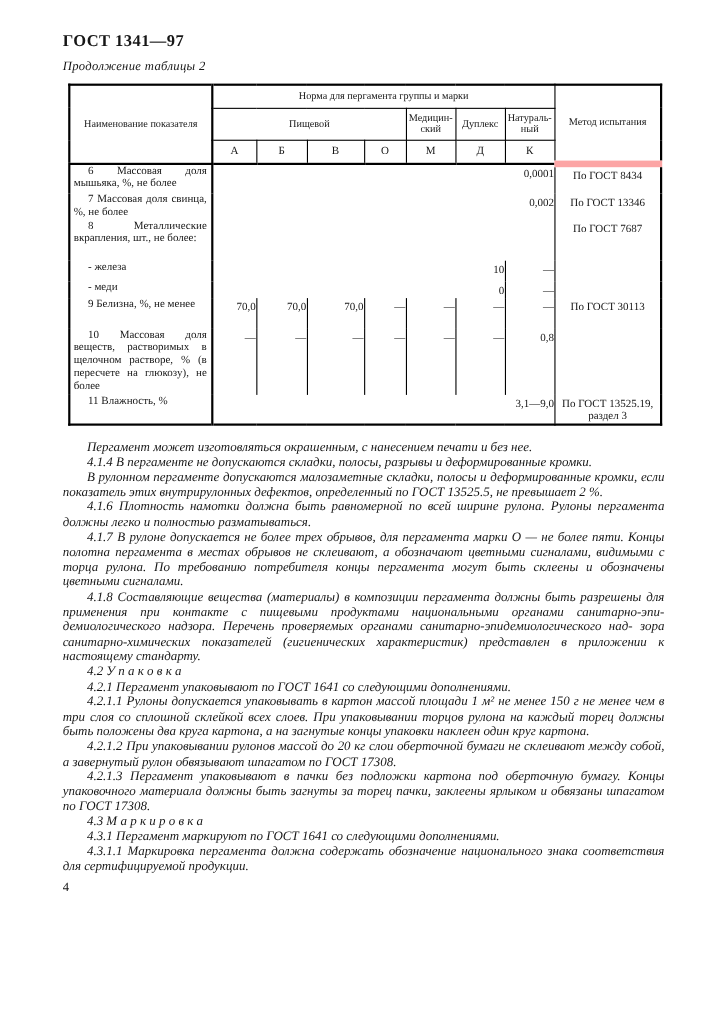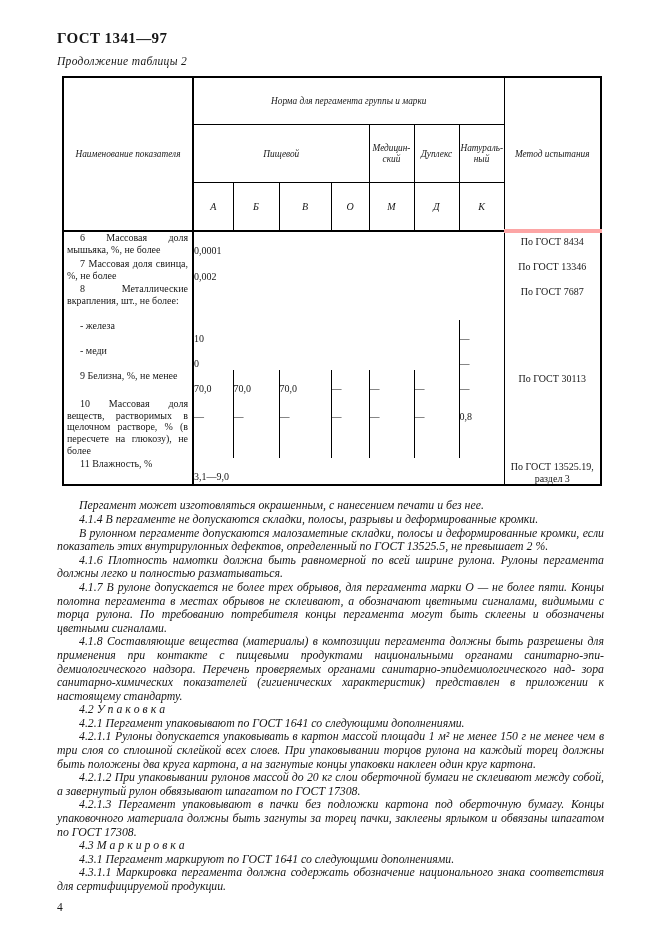--- a/index.html
+++ b/index.html
@@ -25,33 +25,33 @@
     width: 538px; margin-top: 9px; margin-left: 5px;
     border: 2px solid #000;
     font-size: 10px; line-height: 1.18;
   }
   td { vertical-align: top; padding: 0; overflow: hidden; }
 
   
   td.hc {
     border: 1px solid #000;
     text-align: center; vertical-align: middle;
-    font-size: 9.3px; line-height: 1.12; padding: 18px 1px; font-style: italic;
+    font-size: 9.3px; line-height: 1.12; padding: 4px 1px;
   }
   td.name-col { border-right: 2px solid #000; border-bottom: 2px solid #000; }
-  td.method-col { border-bottom: 4px solid #fca5a5; }
+  td.method-col { border-bottom: 6px solid #fca5a5; }
   tr.letters td.hc { border-bottom: 2px solid #000; font-size: 10px; height: 17px; }
 
   
   td.lbl {
     border-right: 2px solid #000;
     text-align: justify; text-indent: 13px;
     padding: 0 4px 0 3px; font-size: 10px;
   }
-  td.val { text-align: left; padding-top: 13px; font-family: Liberation Serif, serif; }
+  td.val { text-align: right; padding-top: 3px; font-family: Liberation Serif, serif; }
   td.mtd { border-left: 1px solid #000; text-align: center; padding: 3px 2px 0 2px; }
   td.bl  { border-left: 1px solid #000; }
 
   .h27 { height: 27px; } .h24 { height: 24px; } .h37 { height: 37px; }
   .h19 { height: 19px; } .h15 { height: 15px; } .h28 { height: 28px; }
   .h60 { height: 60px; } .h25 { height: 25px; }
 
   .body-text { margin-top: 13px; width: 547px; font-style: italic; }
   .body-text p {
     margin: 0; font-size: 11.8px; line-height: 13.6px;

